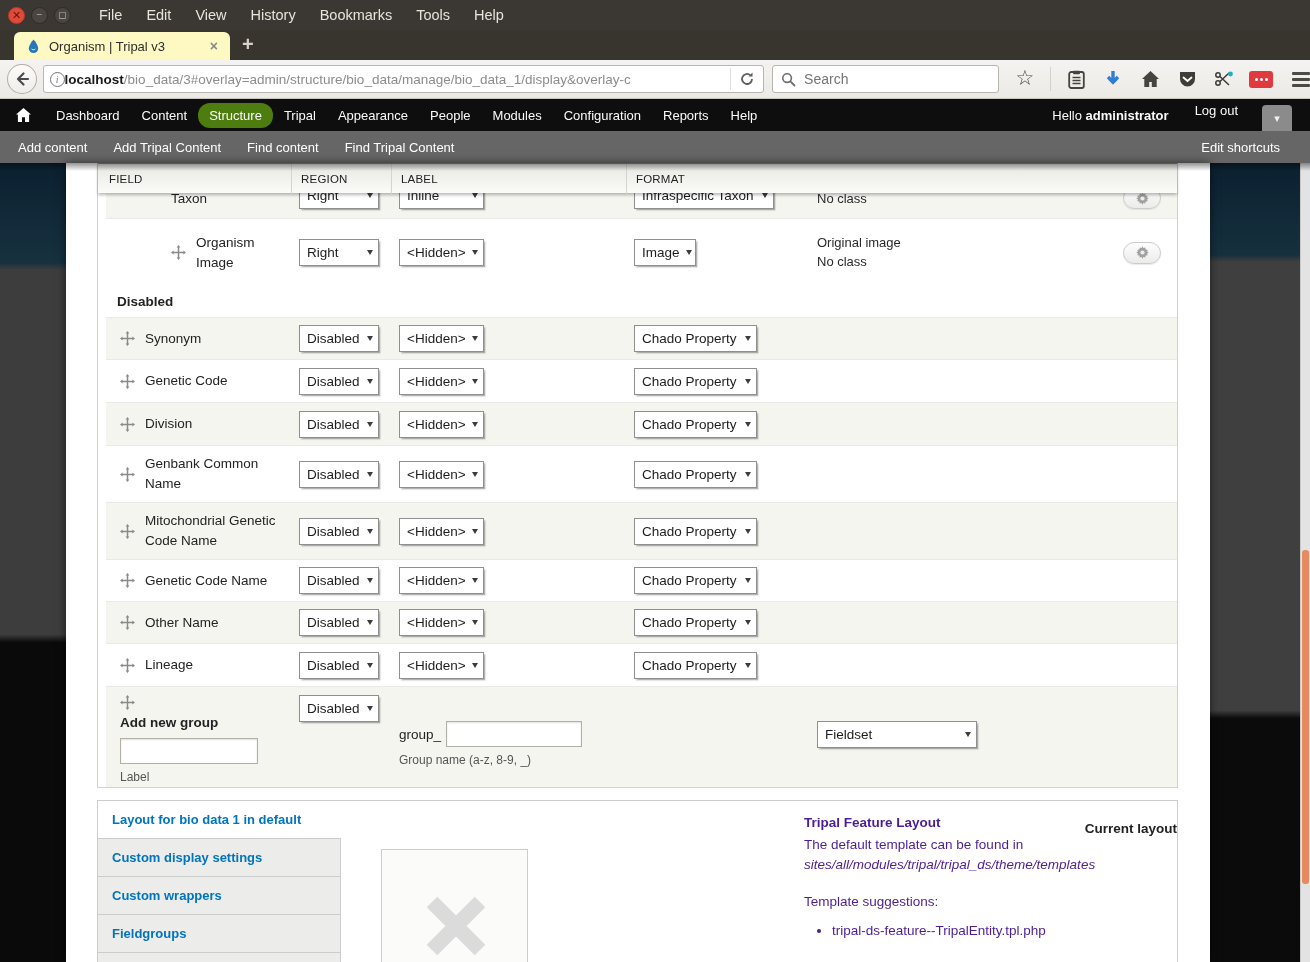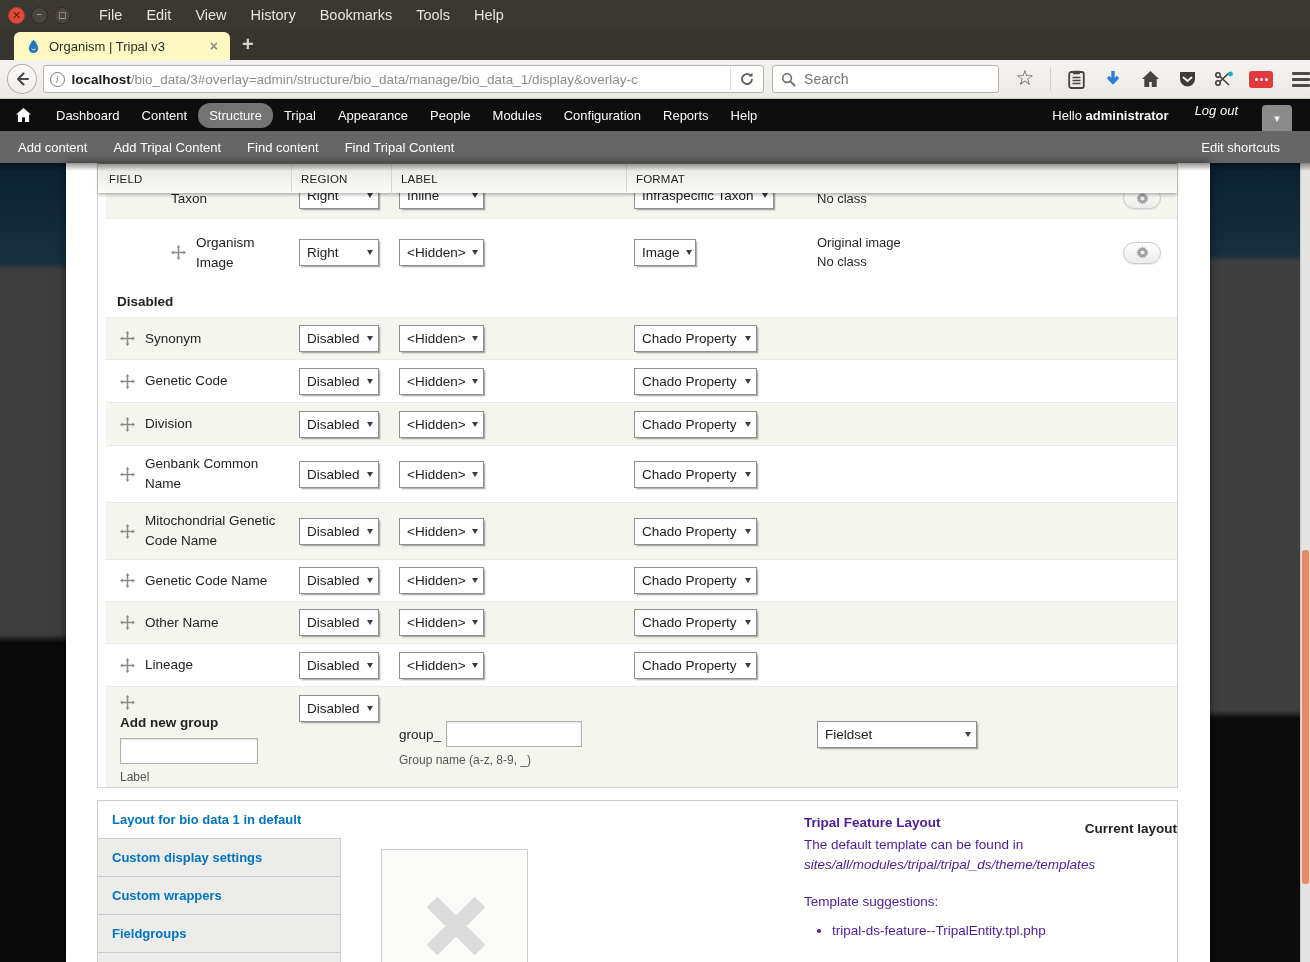--- a/index.html
+++ b/index.html
@@ -31,21 +31,21 @@
     background:linear-gradient(#f5f3f1,#eceae6); border-bottom:1px solid #c9c4bc;
     display:flex; align-items:center; }
   #back-btn { width:30px; height:30px; border-radius:50%; border:1px solid #b3aea6;
     background:linear-gradient(#fcfbfa,#efedea); margin-left:7px; display:flex;
     align-items:center; justify-content:center; }
   #urlbar { width:732px; height:28px; background:#fff; border:1px solid #b9b4ac; border-radius:3px;
     margin-left:6px; display:flex; align-items:center; padding:0 6px; }
   .info-icon { width:15px; height:15px; border-radius:50%; border:1.4px solid #777;
     color:#777; font-size:10px; font-style:italic; font-family:"Liberation Serif",serif;
     display:flex; align-items:center; justify-content:center; flex:0 0 auto; }
-  #url-text { flex:1; font-size:13.5px; margin-left:7px; white-space:nowrap; overflow:hidden;
+  #url-text { flex:1; font-size:13.5px; white-space:nowrap; overflow:hidden;
     -webkit-mask-image:linear-gradient(90deg,#000 calc(100% - 46px),transparent calc(100% - 6px));
     mask-image:linear-gradient(90deg,#000 calc(100% - 46px),transparent calc(100% - 6px)); }
   #url-text .host { color:#1a1a1a; font-weight:bold; }
   #url-text .rest { color:#8c8c8c; }
   #reload-btn { border-left:1px solid #ddd; padding:3px 2px 0 8px; height:22px; }
   #searchbox { width:230px; height:28px; background:#fff; border:1px solid #b9b4ac; border-radius:3px;
     margin-left:8px; display:flex; align-items:center; padding:0 8px; }
   #searchbox input { border:none; outline:none; width:160px; font-size:14px; color:#444;
     margin-left:8px; font-family:inherit; background:transparent; }
   #nav-icons { display:flex; align-items:center; gap:13px; margin-left:14px; }
@@ -56,23 +56,23 @@
   .redbox i { width:3px; height:3px; background:#fff; border-radius:50%; }
   .hamburger { display:flex; flex-direction:column; gap:3px; margin-left:6px; }
   .hamburger i { width:18px; height:3px; background:#4c4a45; border-radius:1px; }
   .nav-sep { width:1px; height:24px; background:#d5d1ca; }
 
   
   #adminbar { position:absolute; left:0; top:99px; width:1310px; height:32px; background:#0e0e0e;
     display:flex; align-items:center; color:#fbfbfb; }
   #adminbar .home { margin:0 14px 0 16px; }
   .admin-item { font-size:13px; padding:5px 11px; border-radius:12px; white-space:nowrap; }
-  .admin-item.active { background:#737373; }
+  .admin-item.active { background:#4d7c0f; }
   #admin-right { margin-left:auto; display:flex; align-items:center; font-size:13px; }
-  #admin-right .logout { margin:0 24px 10px 26px;font-style:italic; }
+  #admin-right .logout { margin:0 24px 10px 26px; }
   #toolbar-toggle { width:30px; height:26px; background:#8b8b8b; border-radius:4px 4px 0 0;
     margin:6px 18px 0 0; align-self:flex-end; display:flex; align-items:center;
     justify-content:center; color:#f0f0f0; font-size:11px; }
 
   
   #shortcutbar { position:absolute; left:0; top:131px; width:1310px; height:32px; background:#666;
     display:flex; align-items:center; color:#fff; font-size:13px; }
   #shortcutbar .items { display:flex; gap:26px; margin-left:18px; }
   #shortcutbar .edit { margin-left:auto; margin-right:30px; }
 

